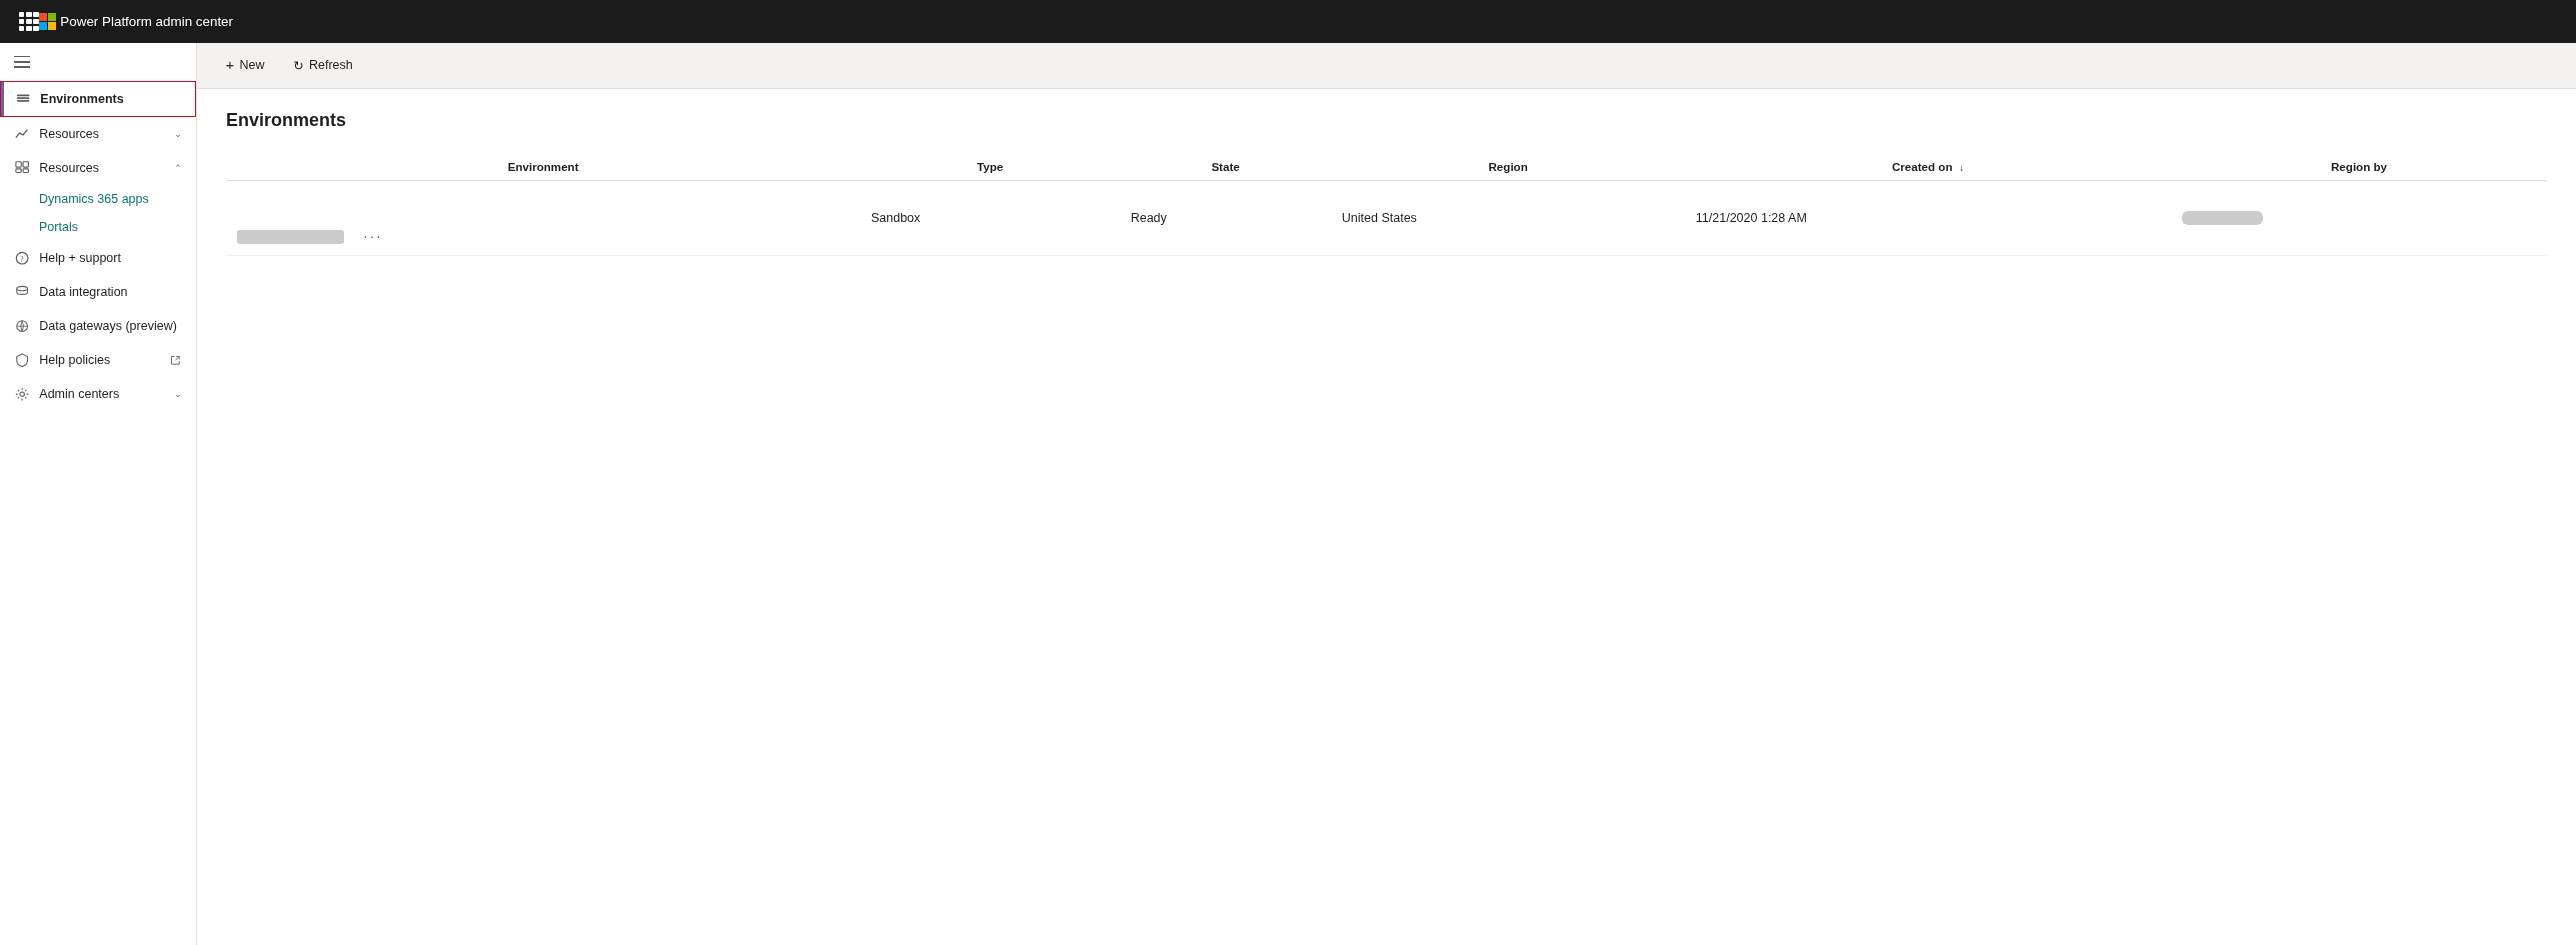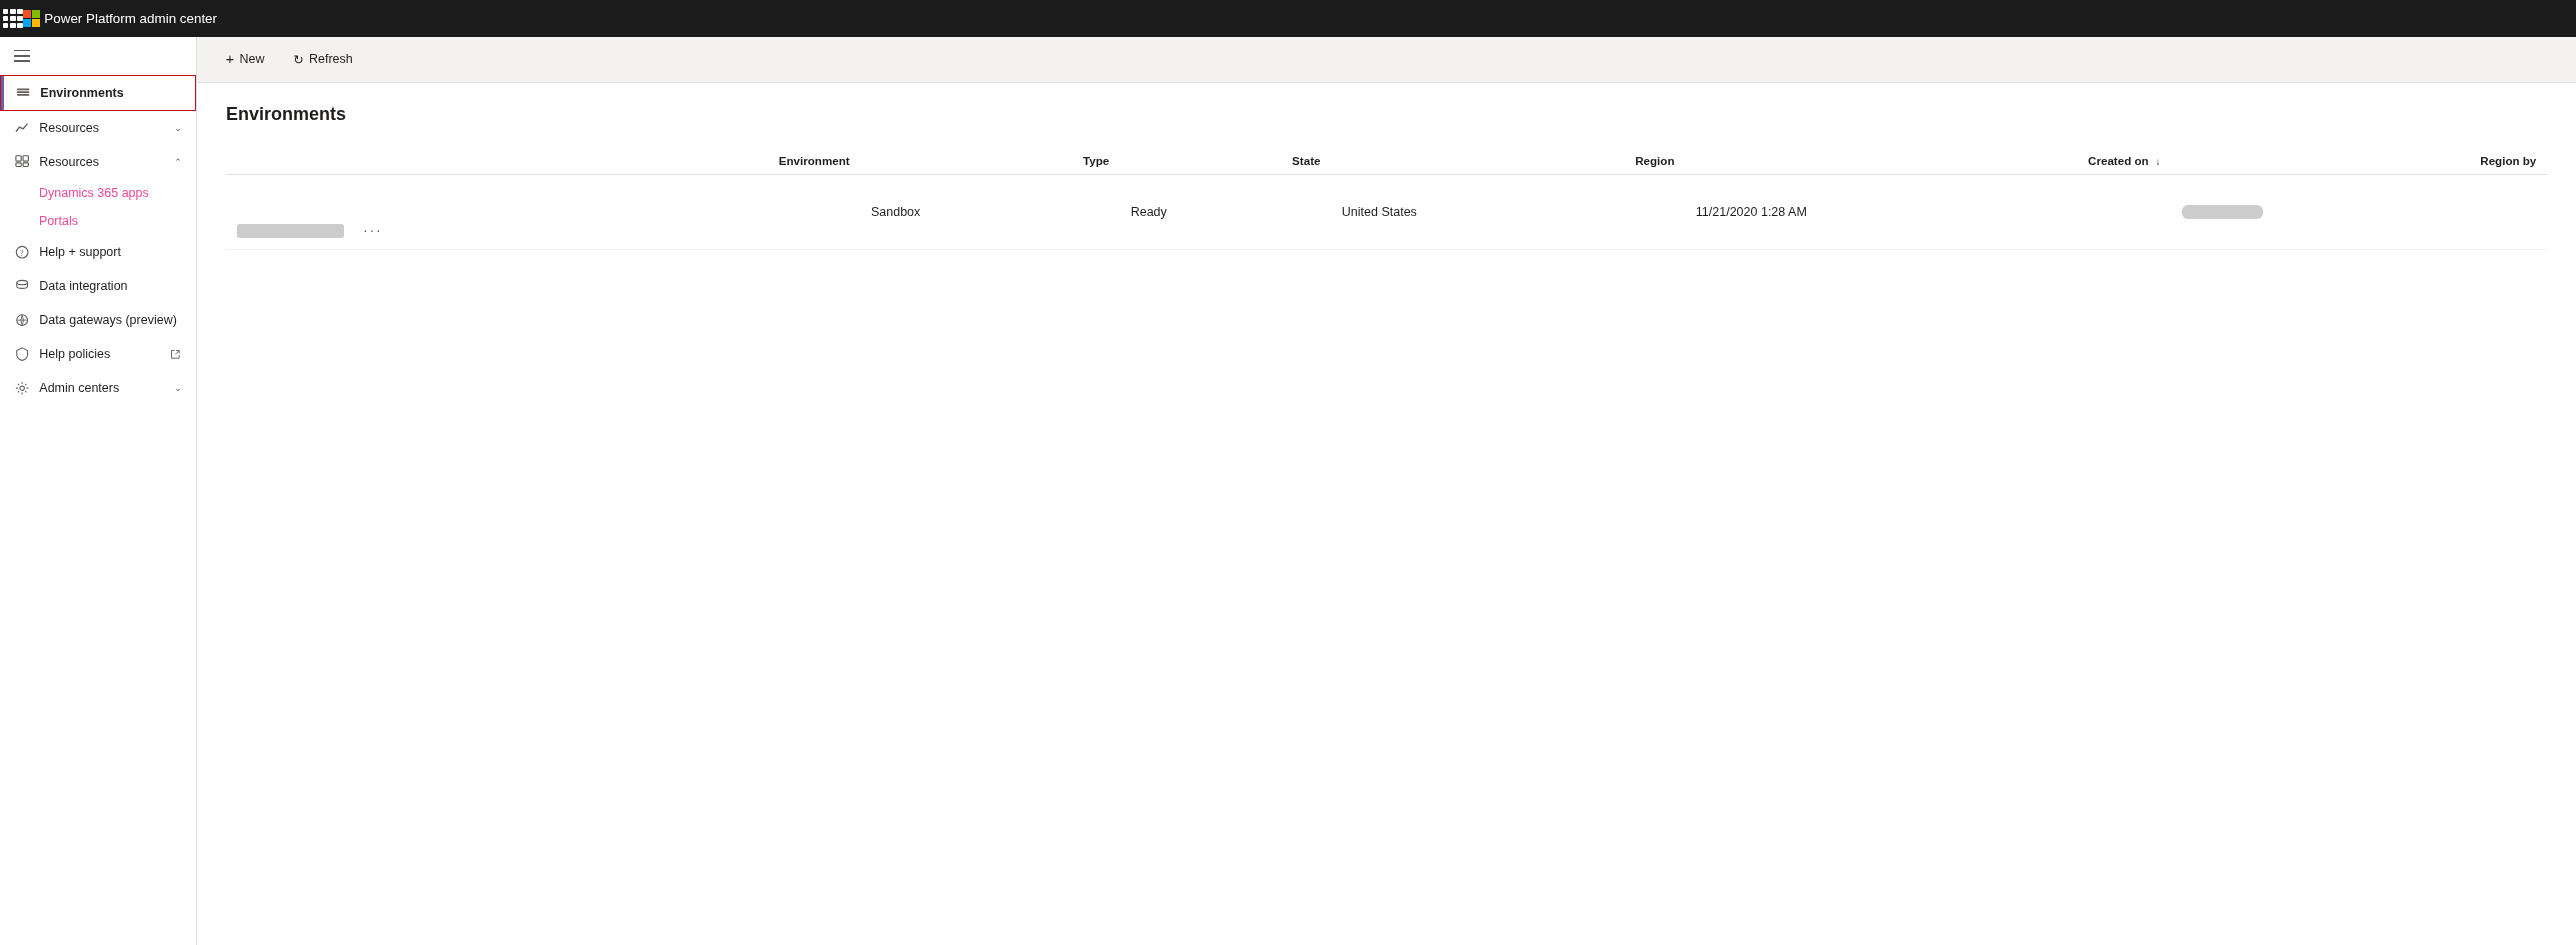--- a/index.html
+++ b/index.html
@@ -2,24 +2,24 @@
 <html style="font-size:14.3px"><head>
   <meta charset="utf-8">
   <style>
     * { box-sizing: border-box; margin: 0; padding: 0; }
     body { font-family: 'Segoe UI', sans-serif; font-size: 12.5px; color: #201f1e; background: #f3f2f1; display: flex; flex-direction: column; height: 100vh; overflow: hidden; }
 
     
     .topbar {
       background: #1b1b1b;
       color: #fff;
-      height: 37px;
-      display: flex;
-      align-items: center;
-      padding: 0 3px;
+      height: 43px;
+      display: flex;
+      align-items: center;
+      padding: 0 19px;
       gap: 0;
       flex-shrink: 0;
     }
     .topbar-waffle {
       display: grid;
       grid-template-columns: repeat(3, 5.4px);
       grid-template-rows: repeat(3, 5.4px);
       gap: 1.8px;
       cursor: pointer;
     }
@@ -122,21 +122,21 @@
     }
     .sidebar-item-chevron {
       font-size: 9px;
       color: #605e5c;
     }
     .sidebar-subitem {
       display: flex;
       align-items: center;
       padding: 7.2px 14.3px 7.2px 39px;
       cursor: pointer;
-      color: #ec4899;
+      color: #0f766e;
       font-size: 12.5px;
     }
 
     
     .content {
       flex: 1;
       display: flex;
       flex-direction: column;
       overflow: hidden;
       background: #f3f2f1;
@@ -177,21 +177,21 @@
       margin-bottom: 21.5px;
       color: #201f1e;
     }
 
     
     .env-table {
       width: 100%;
       border-collapse: collapse;
     }
     .env-table th {
-      text-align: right;
+      text-align: center;
       font-weight: 600;
       font-size: 11.6px;
       color: #201f1e;
       padding: 7.2px 10.7px;
       border-bottom: 1.8px solid #e1dfdd;
       white-space: nowrap;
     }
     .env-table td {
       padding: 9px 10.7px;
       border-bottom: 0.9px solid #f3f2f1;

